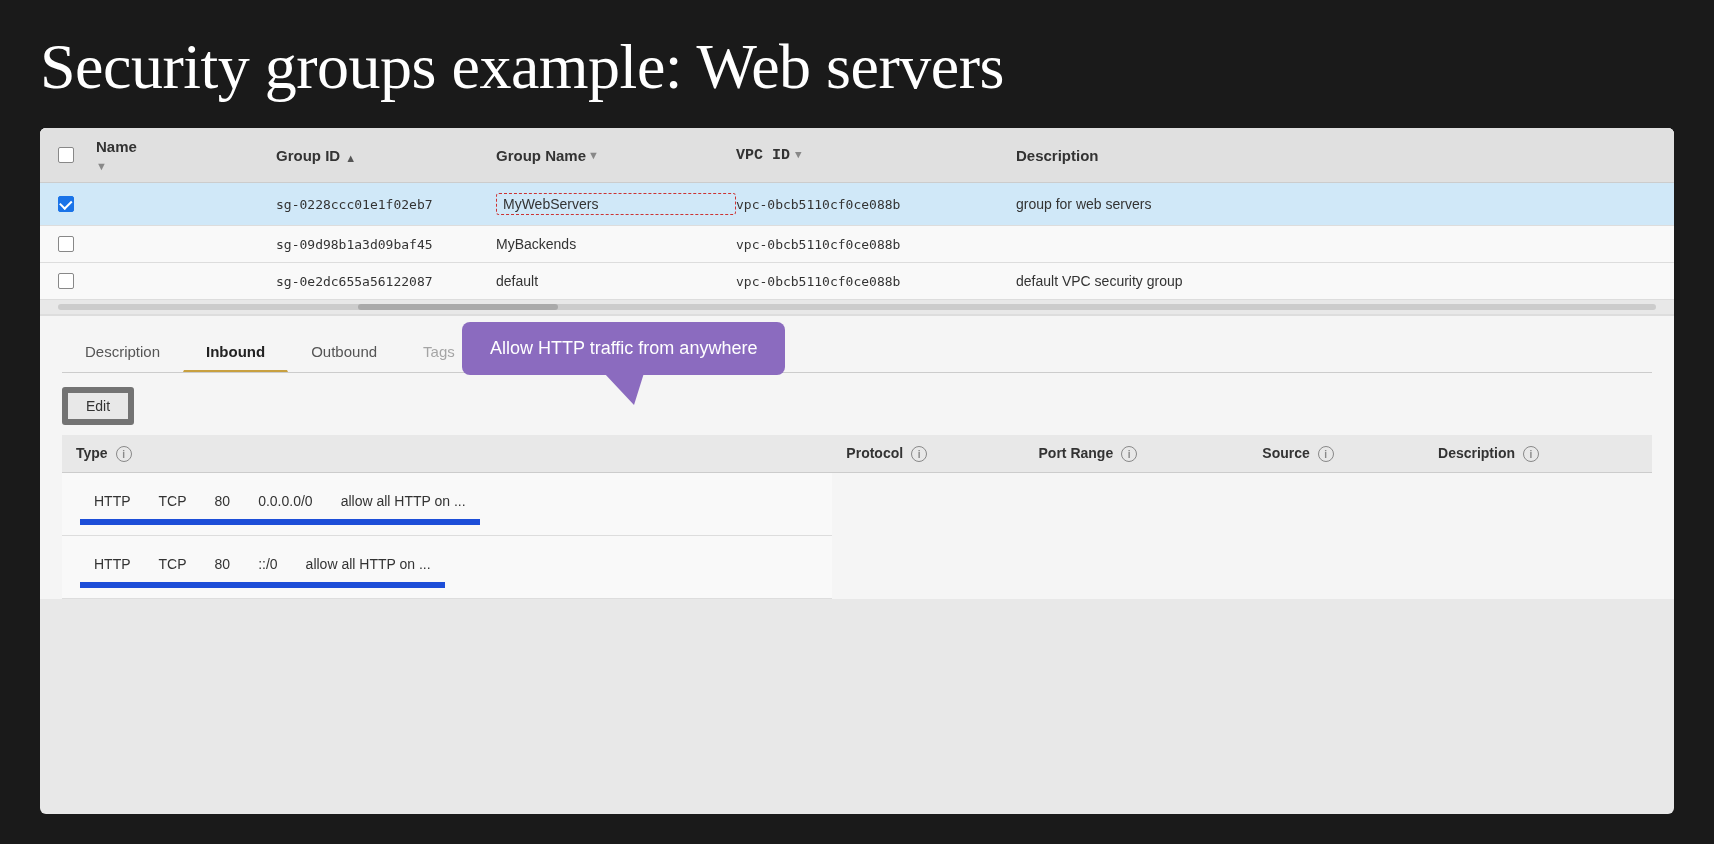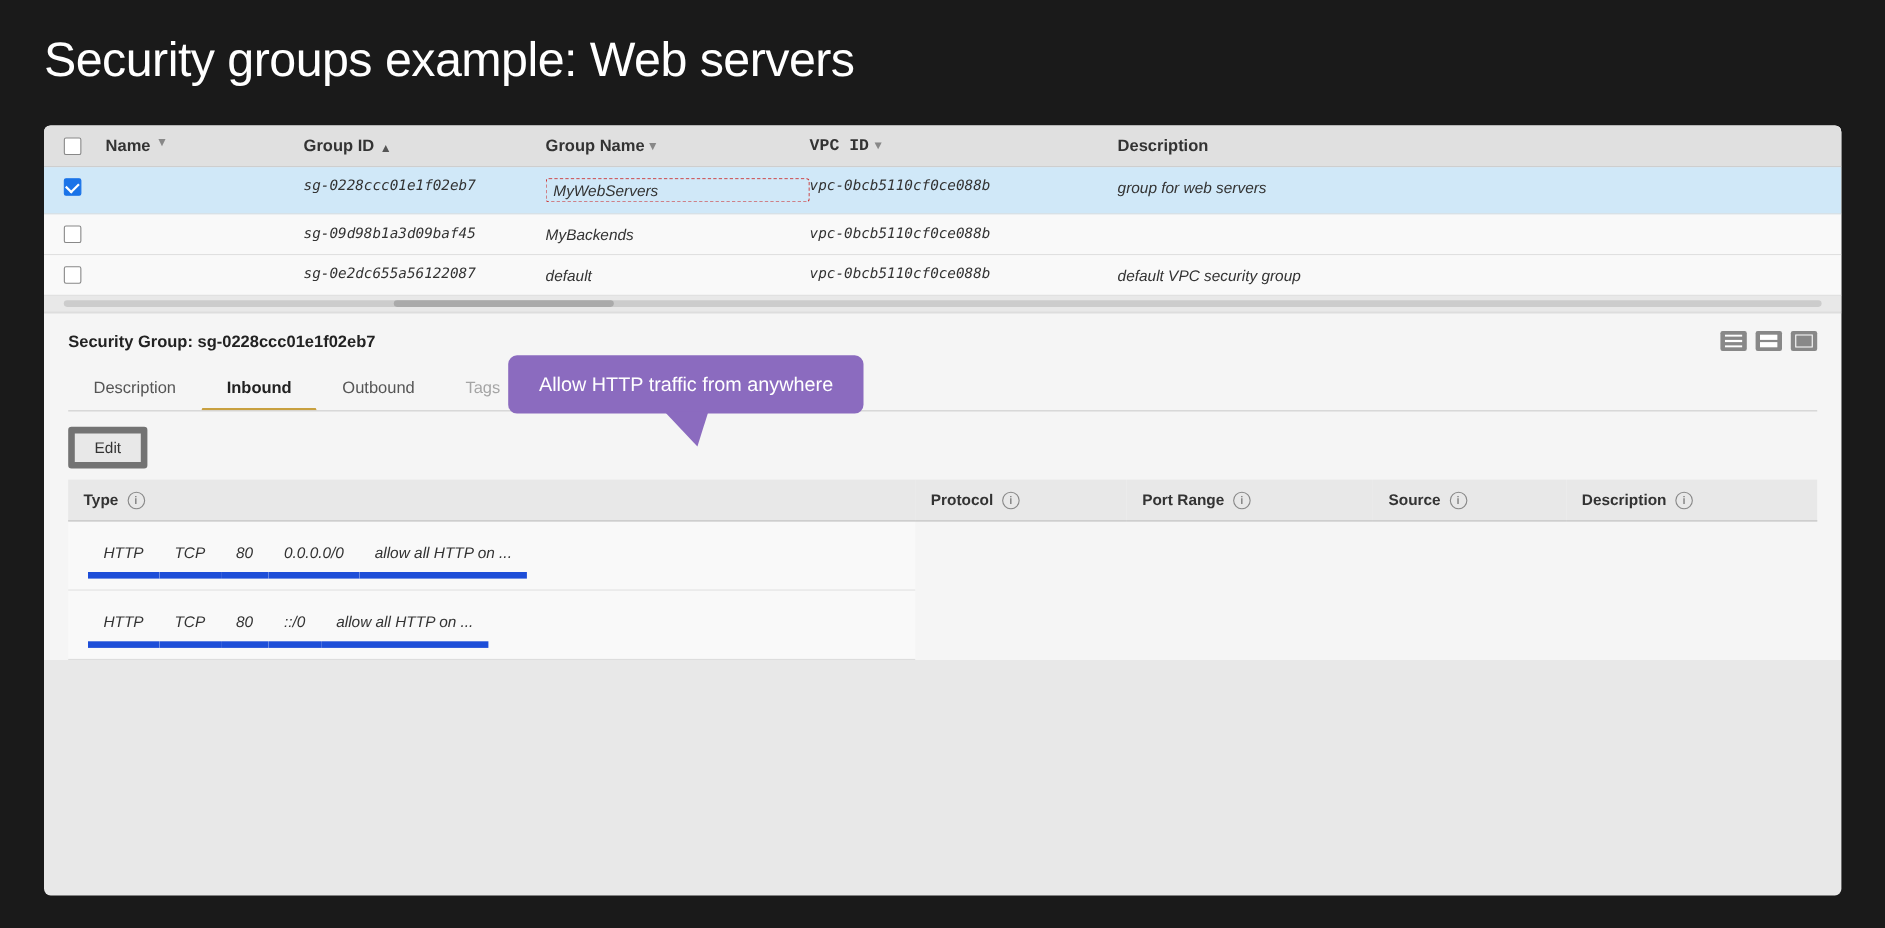--- a/index.html
+++ b/index.html
@@ -7,24 +7,25 @@
       background-color: #1a1a1a;
       font-family: -apple-system, BlinkMacSystemFont, 'Segoe UI', Arial, sans-serif;
       width: 1714px;
       min-height: 844px;
       display: flex;
       flex-direction: column;
       padding: 30px 40px;
     }
     .page-title {
       color: #ffffff;
-      font-size: 44px;
+      font-size: 64px;
       font-weight: 300;
-      margin-bottom: 34px;
+      margin-bottom: 24px;
       letter-spacing: -0.5px;
+      font-family: Liberation Serif, serif;
     }
     .main-panel {
       background: #e8e8e8;
       border-radius: 6px;
       overflow: hidden;
       flex: 1;
       padding: 0;
     }
     
     .table-section {
@@ -38,35 +39,34 @@
       border-bottom: 1px solid #ccc;
       padding: 10px 18px;
       font-size: 15px;
       font-weight: 600;
       color: #333;
     }
     .th-checkbox {
       width: 30px;
       margin-right: 8px;
     }
-    .th-name { width: 180px; display: flex; align-items: flex-start; gap: 5px; }
+    .th-name { width: 180px; display: flex; align-items: flex-start; gap: 5px; flex-direction: column; }
     .th-groupid { width: 220px; display: flex; align-items: flex-end; gap: 5px; }
     .th-groupname { width: 240px; display: flex; align-items: center; gap: 2px; }
     .th-vpcid { width: 280px; display: flex; align-items: center; gap: 5px; font-family: Liberation Mono, monospace; }
     .th-desc { flex: 1; display: flex; align-items: center; gap: 5px; }
     .sort-arrow { color: #888; font-size: 11px; }
     .sort-arrow-active { color: #555; font-size: 11px; }
     .table-row {
       display: flex;
-      align-items: flex-start;
+      align-items: center;
       padding: 10px 18px;
       border-bottom: 1px solid #ddd;
       font-size: 14px;
       color: #333;
-      font-style: italic;
     }
     .table-row.selected {
       background: #d0e8f8;
     }
     .table-row:not(.selected) {
       background: #f9f9f9;
     }
     .row-checkbox {
       width: 30px;
       margin-right: 8px;
@@ -327,43 +327,20 @@
     </div>
 
     <div class="scrollbar-area">
       <div class="scrollbar-track">
         <div class="scrollbar-thumb"></div>
       </div>
     </div>
   </div>
 
   <div class="detail-section">
-    <div class="detail-header">
-      <span class="detail-title">Security Group: sg-0228ccc01e1f02eb7</span>
-      <div class="detail-icons">
-        <div class="detail-icon-btn">
-          <svg width="16" height="12" viewBox="0 0 16 12" fill="white">
-              <rect y="0" width="16" height="2"></rect>
-              <rect y="5" width="16" height="2"></rect>
-              <rect y="10" width="16" height="2"></rect>
-            </svg>
-        </div>
-        <div class="detail-icon-btn">
-          <svg width="16" height="12" viewBox="0 0 16 12" fill="white">
-              <rect y="0" width="16" height="5"></rect>
-              <rect y="7" width="16" height="5"></rect>
-            </svg>
-        </div>
-        <div class="detail-icon-btn">
-          <svg width="16" height="12" viewBox="0 0 16 12" fill="white">
-              <rect y="0" width="16" height="12" fill="none" stroke="white" stroke-width="2"></rect>
-            </svg>
-        </div>
-      </div>
-    </div>
 
     <div class="tabs-container">
       <div class="tabs-row">
         <div class="tab">Description</div>
         <div class="tab active">Inbound</div>
         <div class="tab">Outbound</div>
         <div class="tab" style="opacity:0.5">Tags</div>
 
         <div class="callout-wrapper">
           <div class="callout-bubble">Allow HTTP traffic from anywhere</div>

